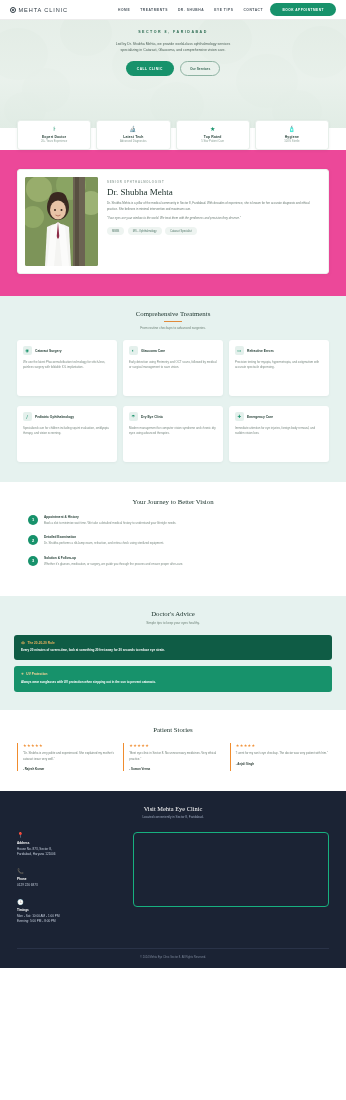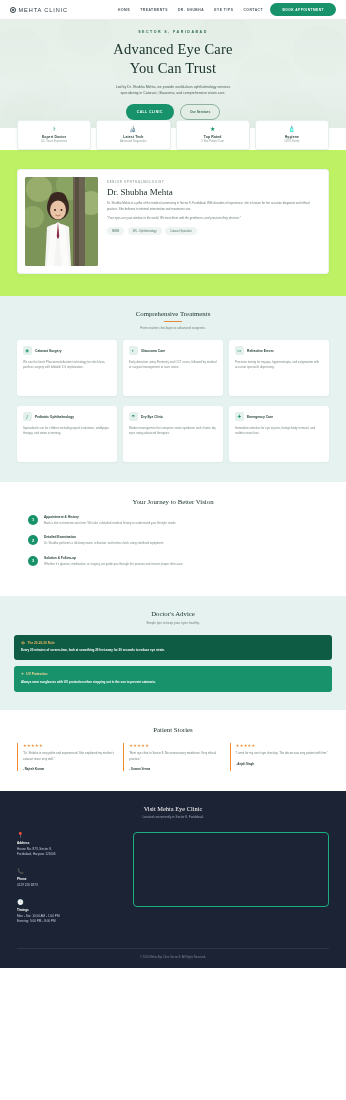--- a/index.html
+++ b/index.html
@@ -52,21 +52,21 @@
   .features{ display:flex; gap:5px; padding:6px 17px 0; margin-top:-14px; position:relative; z-index:5; }
   .feat{
     flex:1; background:#fff; border:0.5px solid #e7efea; border-radius:3px;
     padding:5px 2px 5.5px; text-align:center; box-shadow:0 1px 3px rgba(30,60,50,.06);
   }
   .feat-ico{ font-size:6px; line-height:1; color:#17926b; display:block; margin-bottom:2.6px; }
   .feat-t{ font-size:3.4px; font-weight:700; color:#1f3a31; letter-spacing:.15px; }
   .feat-s{ font-size:2.7px; color:#8fa39a; margin-top:1.6px; }
 
   
-  .doctor-wrap{ padding:19px 17px 22px; background:#bef264; }
+  .doctor-wrap{ padding:19px 17px 22px; background:#ec4899; }
   .doctor{ display:flex; gap:9px; background:#fff; border:0.5px solid #eef2f0; border-radius:3px; padding:7px; box-shadow:0 1px 4px rgba(30,60,50,.05); }
   .doc-photo{ width:73px; height:89px; border-radius:2px; overflow:hidden; flex:0 0 73px; position:relative; background:#6f8355; }
   .doc-photo svg{ display:block; width:100%; height:100%; }
   .doc-info{ flex:1; padding-top:3px; }
   .doc-eyebrow{ font-size:2.8px; letter-spacing:.8px; font-weight:700; color:#9aa8a2; }
   .doc-name{ font-family:"Liberation Serif", serif; font-size:9px; color:#1a2e28; margin-top:3px; }
   .doc-body{ font-size:2.9px; line-height:1.85; color:#6a7a73; margin-top:4.5px; }
   .doc-quote{ font-size:2.9px; line-height:1.85; color:#6a7a73; margin-top:4.5px; font-style:italic; }
   .doc-tags{ display:flex; gap:3.5px; margin-top:5.5px; }
   .tag{ background:#eef4f1; color:#52786a; border-radius:12px; font-size:2.6px; padding:2.4px 5px; }
@@ -154,24 +154,20 @@
       <span class="blob" style="left:150px;top:62px;width:54px;height:46px;"></span>
       <span class="blob" style="left:196px;top:-6px;width:56px;height:50px;"></span>
       <span class="blob" style="left:236px;top:34px;width:62px;height:54px;"></span>
       <span class="blob" style="left:292px;top:6px;width:58px;height:52px;"></span>
       <span class="blob" style="left:272px;top:70px;width:50px;height:42px;"></span>
       <span class="blob" style="left:4px;top:72px;width:42px;height:36px;"></span>
     </div>
     <div class="hero-veil"></div>
     <div class="hero-inner">
       <div class="hero-eyebrow">SECTOR 8, FARIDABAD</div>
-      <div class="hero-title">
-        <div>Advanced Eye Care</div>
-        <div>You Can Trust</div>
-      </div>
       <div class="hero-sub">
         <div>Led by Dr. Shubha Mehta, we provide world-class ophthalmology services</div>
         <div>specializing in Cataract, Glaucoma, and comprehensive vision care.</div>
       </div>
       <div class="hero-btns">
         <button class="btn-primary">CALL CLINIC</button>
         <button class="btn-ghost">Our Services</button>
       </div>
     </div>
   </div>

